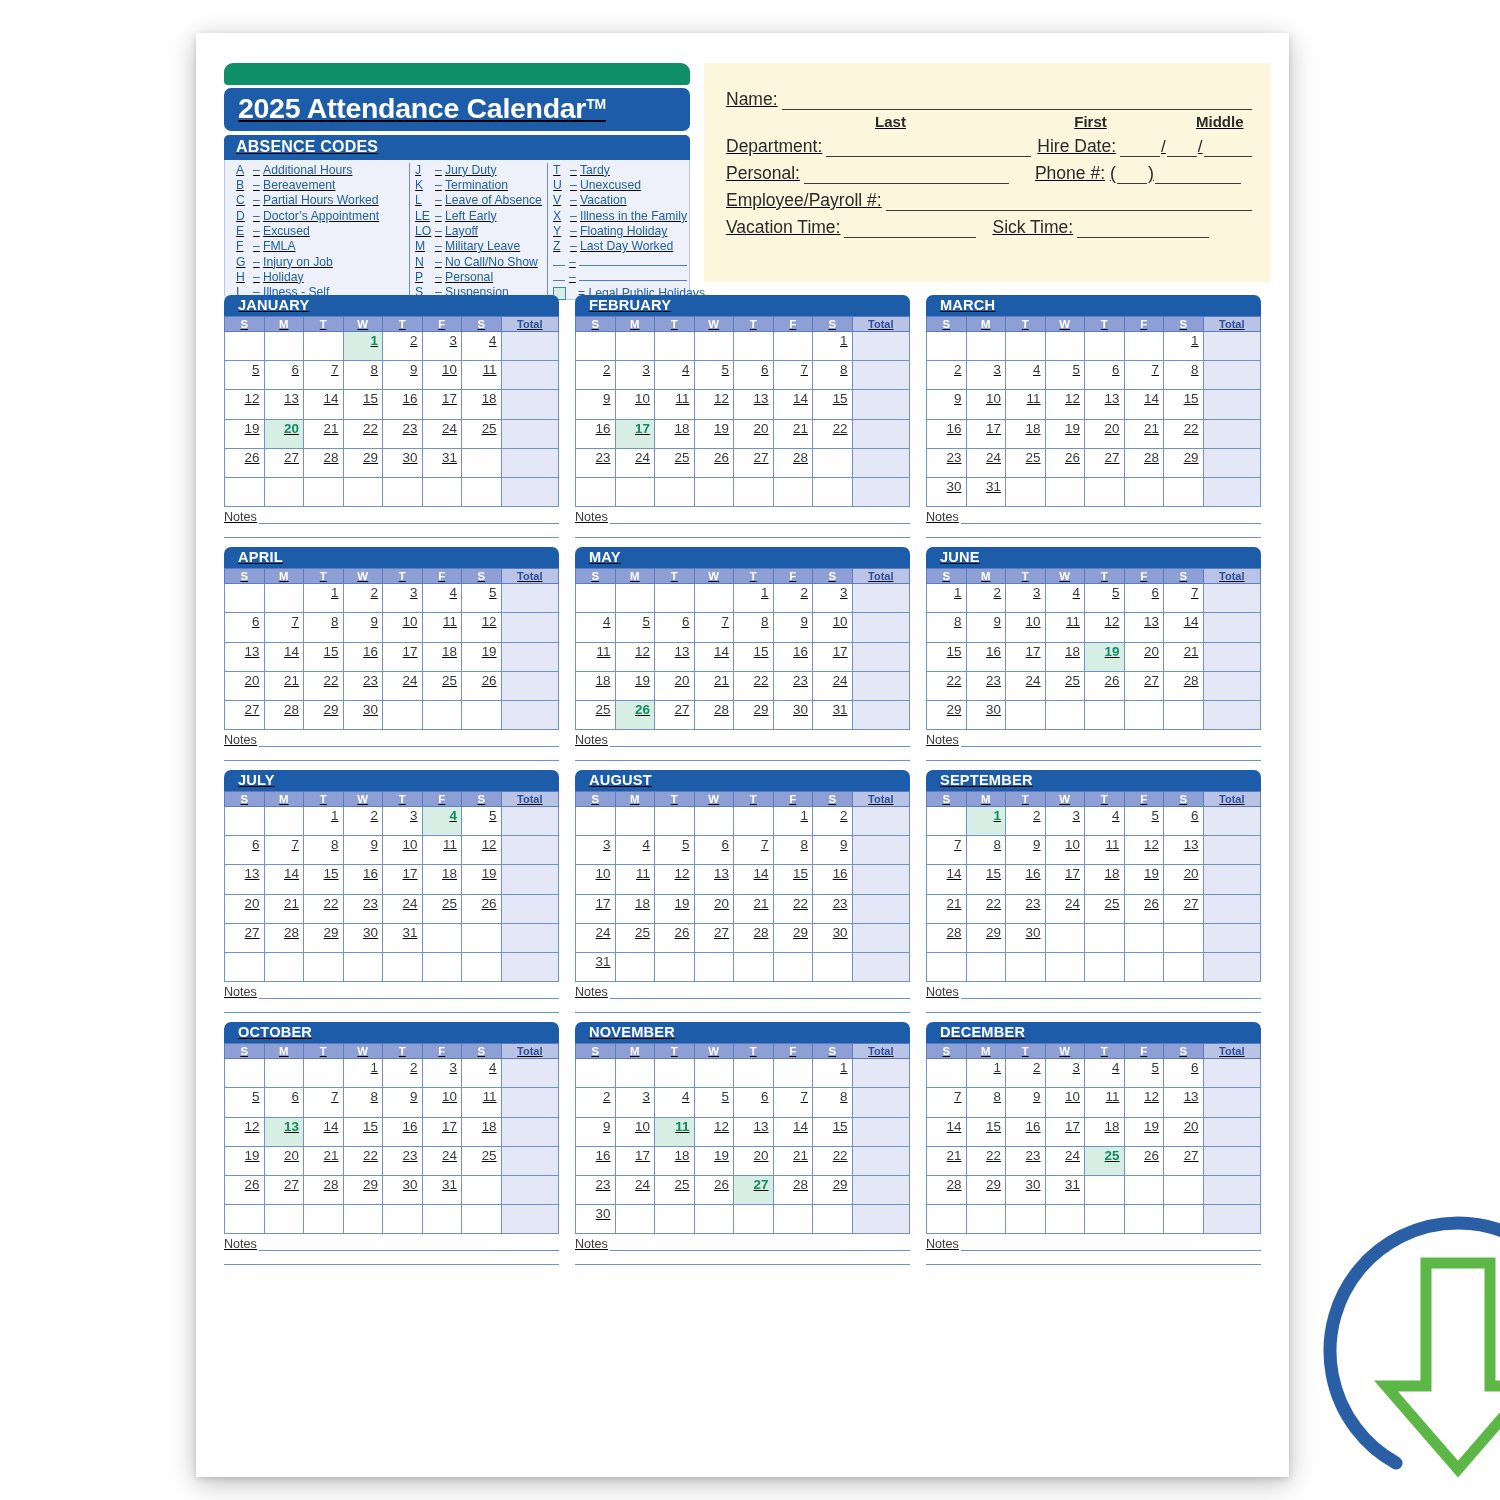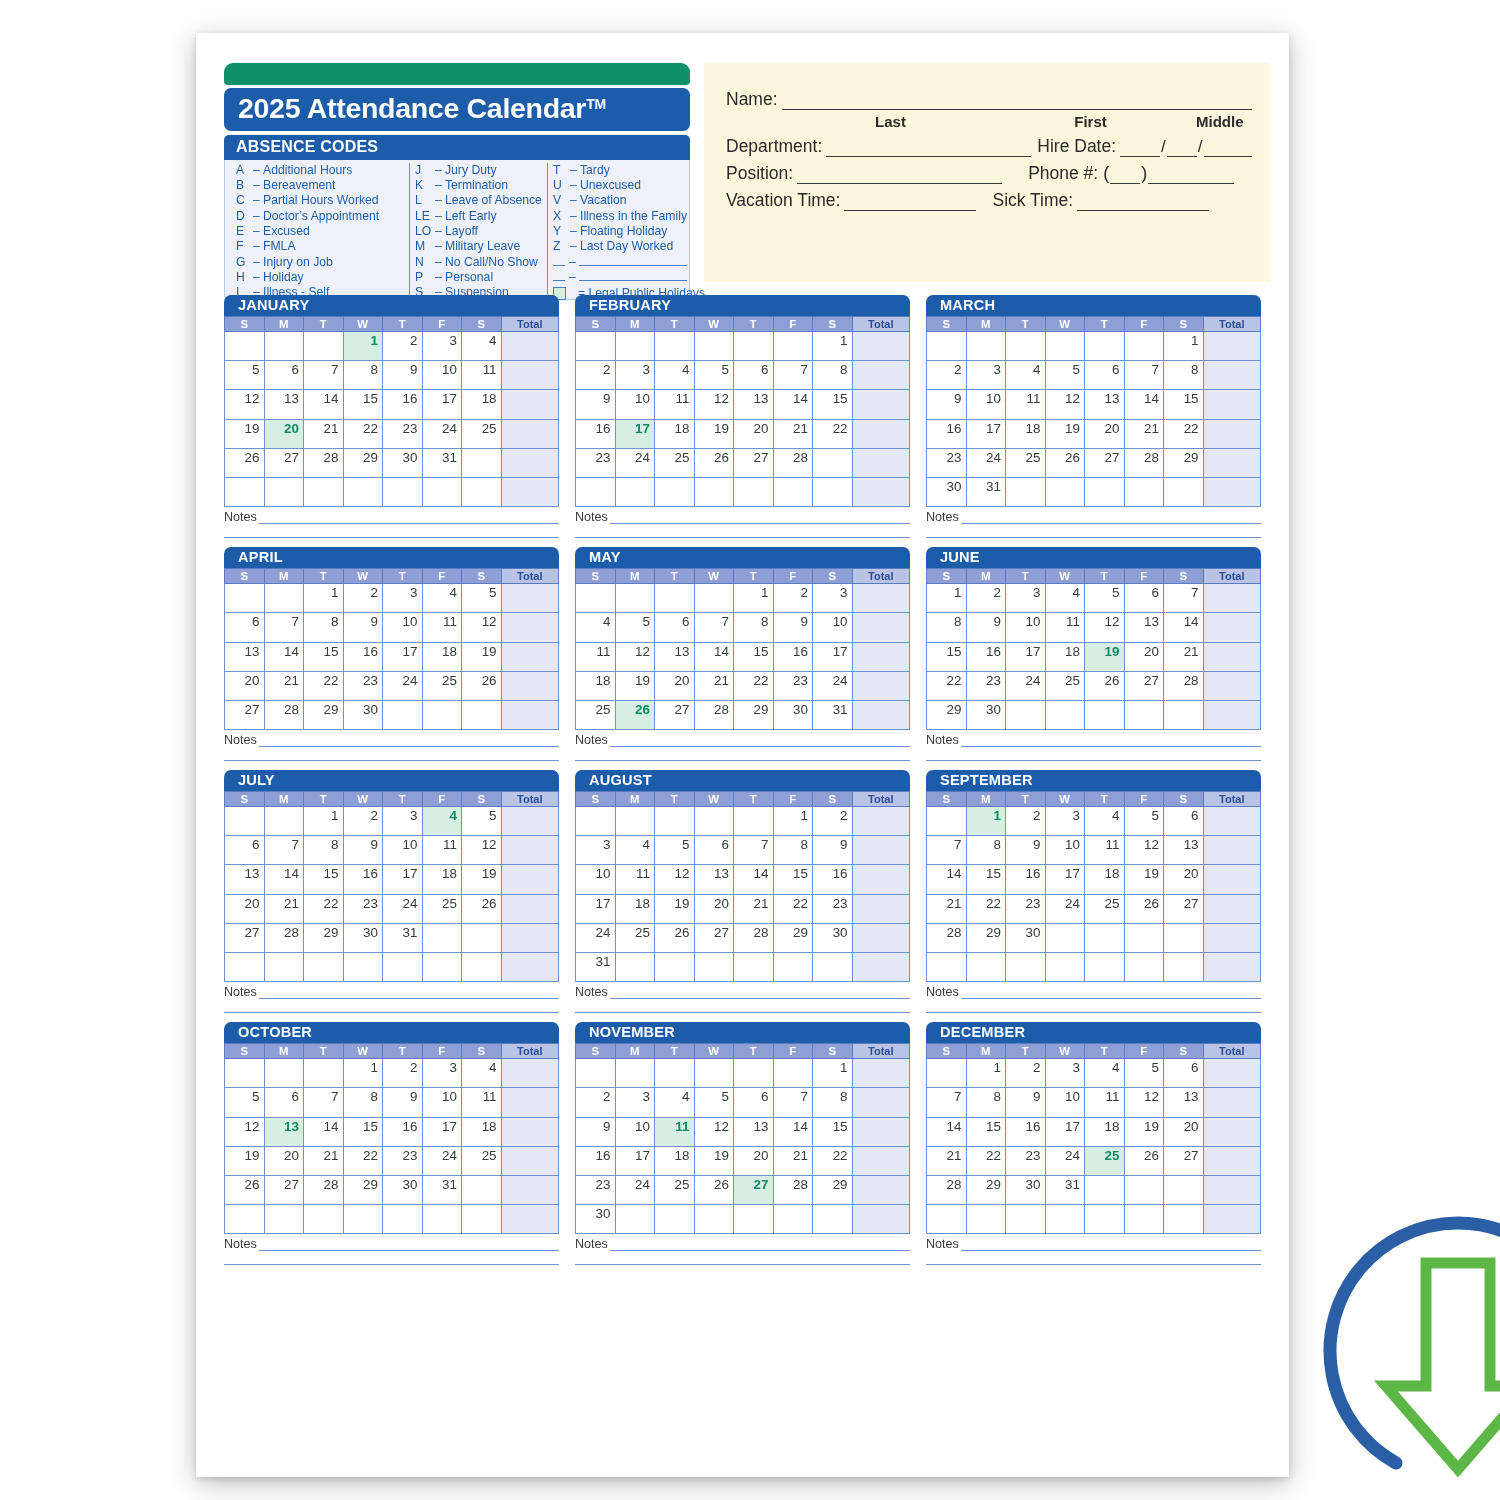--- a/index.html
+++ b/index.html
@@ -22,20 +22,21 @@
     height: 1444px;
     background: #ffffff;
     box-shadow: 0 6px 26px rgba(0,0,0,0.26), 0 2px 6px rgba(0,0,0,0.14);
   }
 
   #sheet-inner {
     position: absolute;
     left: 0; top: 0;
     width: 1093px; height: 1111px;
     padding: 30px 28px 0 28px;
+    text-decoration: underline;
   }
 
   
   #top-area {
     display: flex;
     gap: 14px;
     align-items: flex-start;
     height: 228px;
   }
 
@@ -464,29 +465,33 @@
           <span class="fill-line w-md"></span>
           <span class="form-label" style="margin-left:6px;">Hire Date:</span>
           <span class="fill-line w-xxs"></span>
           <span class="slash">/</span>
           <span class="fill-line w-tiny"></span>
           <span class="slash">/</span>
           <span class="fill-line w-xs"></span>
         </div>
 
         <div class="form-row">
-          <span class="form-label">Position:</span>
+          <span class="form-label">Personal:</span>
           <span class="fill-line w-md"></span>
           <span class="form-label" style="margin-left:26px;">Phone #:</span>
           <span class="paren">(</span>
           <span class="fill-line w-tiny"></span>
           <span class="paren">)</span>
           <span class="fill-line w-phone"></span>
         </div>
 
+        <div class="form-row">
+          <span class="form-label">Employee/Payroll #:</span>
+          <span class="fill-line"></span>
+        </div>
 
         <div class="form-row">
           <span class="form-label">Vacation Time:</span>
           <span class="fill-line w-sm"></span>
           <span class="form-label" style="margin-left:16px;">Sick Time:</span>
           <span class="fill-line w-sm"></span>
         </div>
       </div>
     </div>
 

